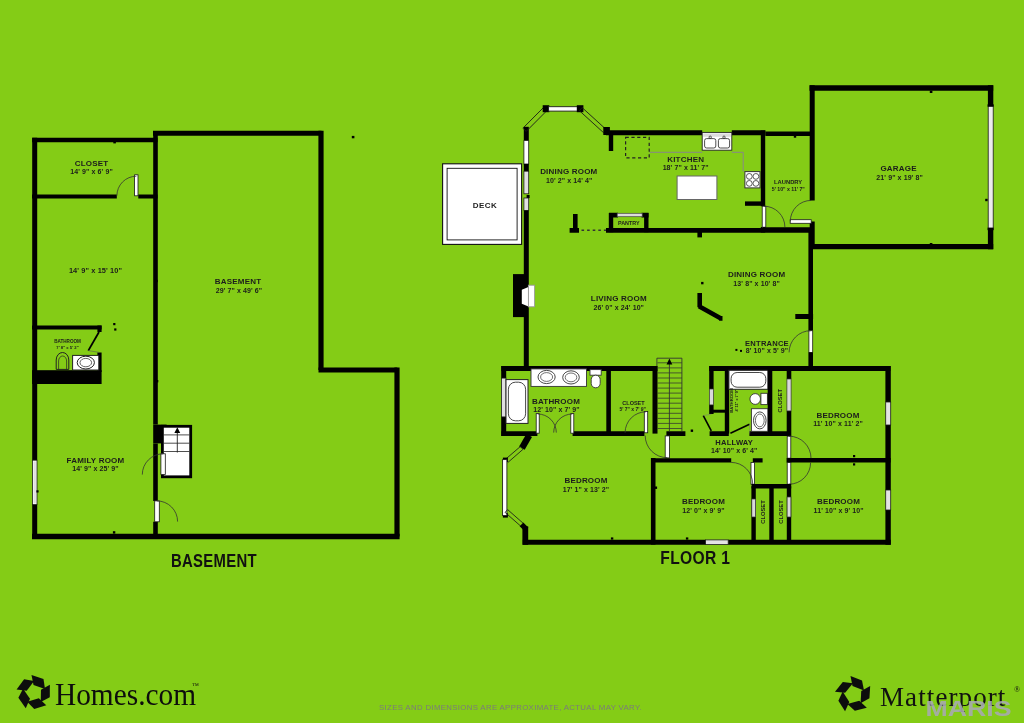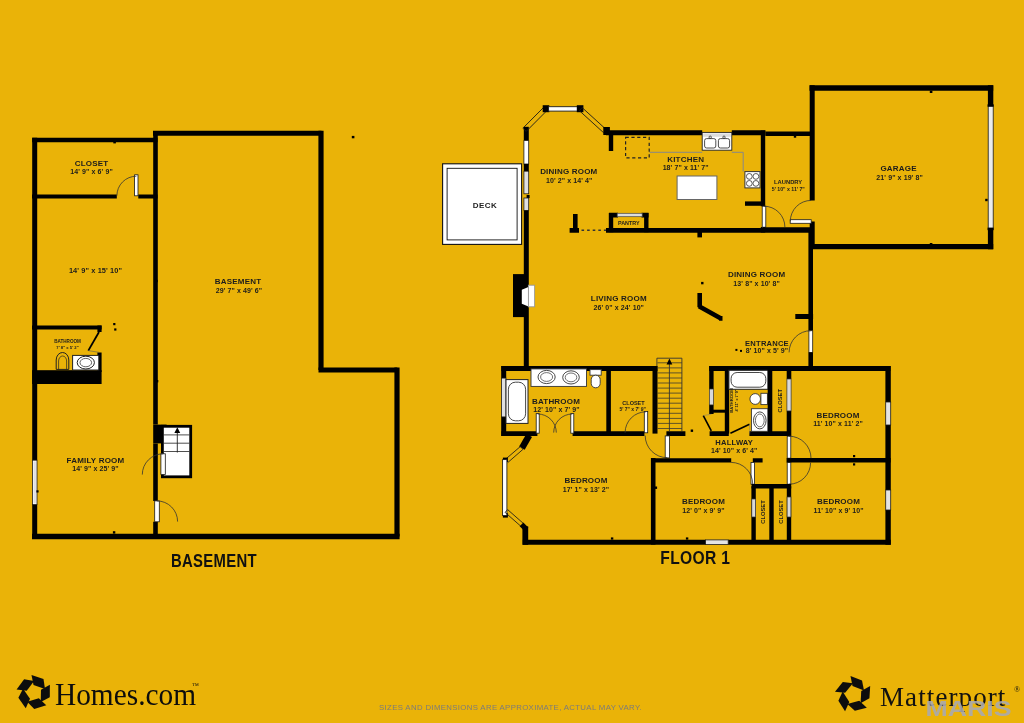--- a/index.html
+++ b/index.html
@@ -1,16 +1,16 @@
 <!DOCTYPE html>
 <html><head>
 <meta charset="utf-8">
 <style>
 html,body{margin:0;padding:0;background:#fff;}
-#page{position:relative;width:1024px;height:723px;background:#eab308;overflow:hidden;}
+#page{position:relative;width:1024px;height:723px;background:#84cc16;overflow:hidden;}
 svg{position:absolute;top:0;left:0;}
 text{font-family:"Liberation Sans",sans-serif;fill:#1c1c1c;text-anchor:middle;}
 .rn{font-size:8px;font-weight:700;letter-spacing:.2px;}
 .rd{font-size:7px;font-weight:600;letter-spacing:.1px;}
 .sm{font-size:5.5px;font-weight:700;}
 .sd{font-size:5px;font-weight:600;}
 .ttl{font-size:16.5px;font-weight:700;letter-spacing:.4px;fill:#111;}
 </style>
 </head>
 <body>

